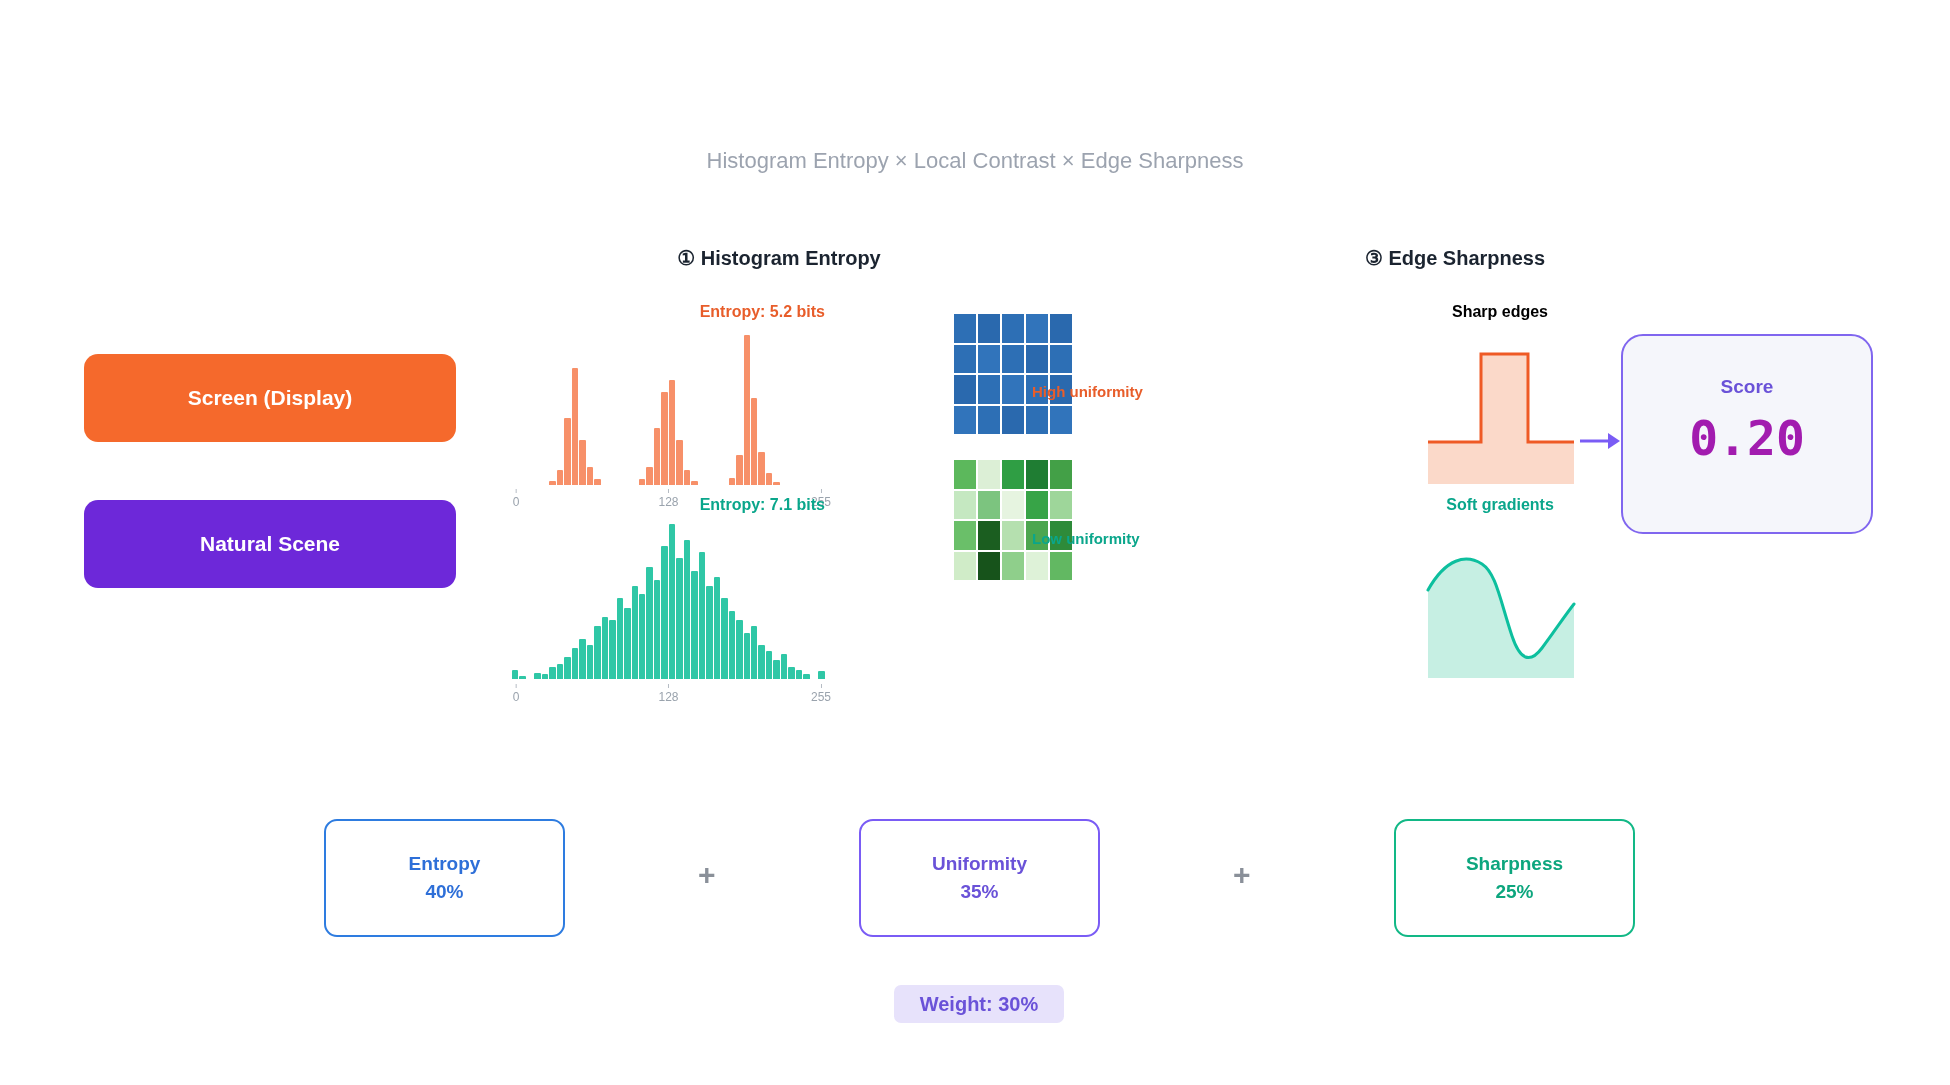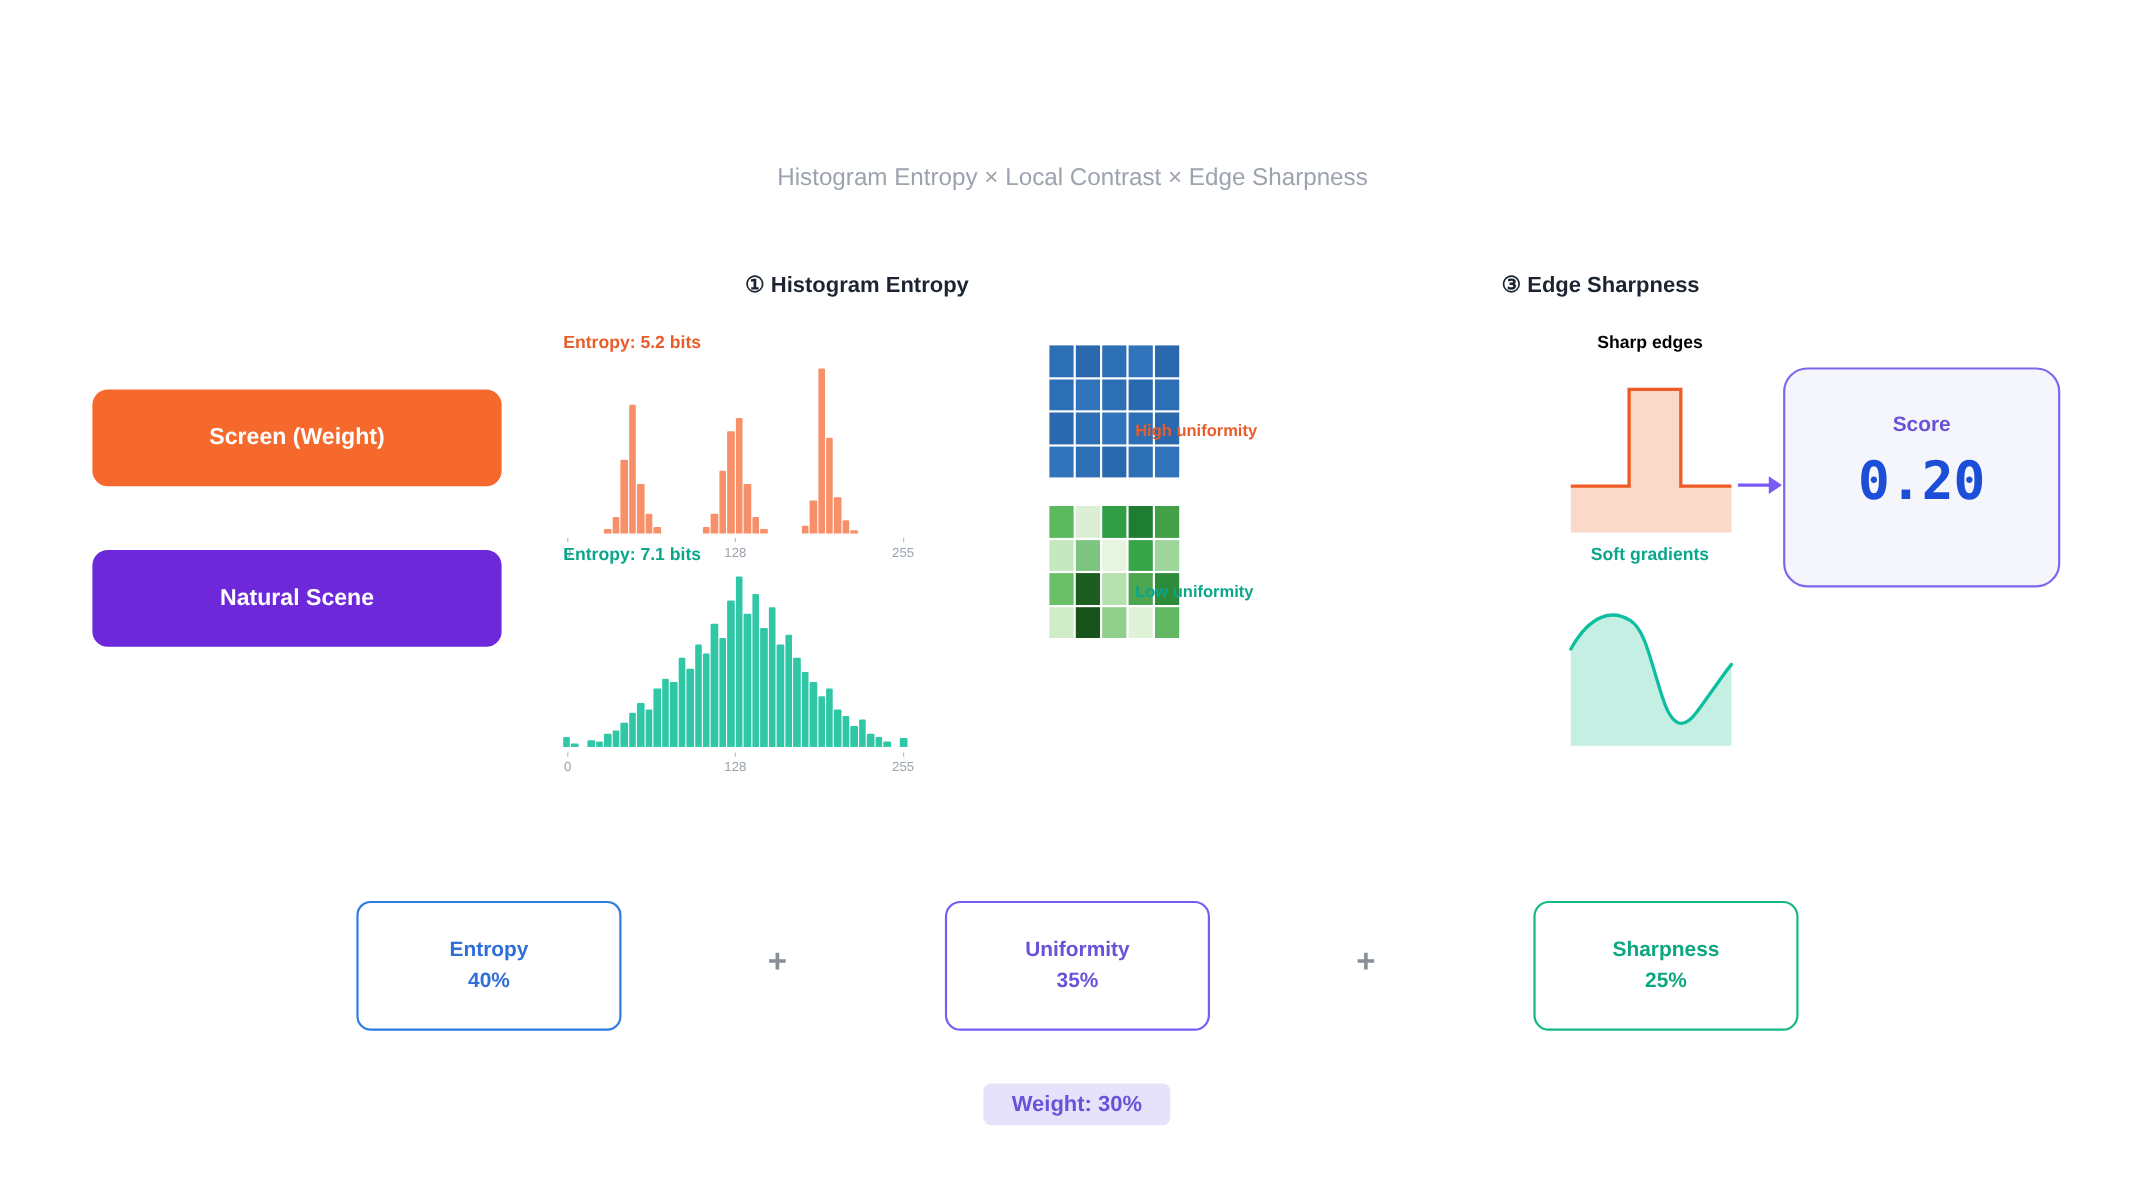--- a/index.html
+++ b/index.html
@@ -16,21 +16,21 @@
   .col-header.c1 { left:589px; }
   .col-header.c2 { left:896px; }
   .col-header.c3 { left:1265px; }
 
   .source { position:absolute; left:84px; width:372px; height:88px; border-radius:14px;
             color:#ffffff; font-weight:bold; font-size:21px;
             display:flex; align-items:center; justify-content:center; }
   .source.screen  { top:354px; background:#f5692c; }
   .source.natural { top:500px; background:#6d28d9; }
 
-  .hist-label { position:absolute; left:512px; width:313px; text-align:left;
+  .hist-label { position:absolute; left:512px; width:313px; text-align:right;
                 font-weight:bold; font-size:16px; }
   .hist-label.orange { top:303px; color:#e85d2a; }
   .hist-label.teal   { top:496px; color:#0aa68b; z-index:3; }
 
   .hist { position:absolute; left:512px; width:313px; display:flex;
           align-items:flex-end; gap:1px; }
   .hist.orange { top:335px; height:150px; }
   .hist.teal   { top:524px; height:155px; }
   .hist .bar { flex:1 1 0; border-radius:1px 1px 0 0; }
 
@@ -60,21 +60,21 @@
 
   .sharp-svg { position:absolute; left:1426px; top:350px; }
   .soft-svg  { position:absolute; left:1426px; top:540px; }
   .arrow-svg { position:absolute; left:1578px; top:430px; }
 
   .score-card { position:absolute; left:1621px; top:334px; width:252px; height:200px;
                 background:#f5f6fb; border:2px solid #8066ef; border-radius:22px;
                 text-align:center; }
   .score-title { margin-top:40px; color:#6a52d8; font-weight:bold; font-size:19px; }
   .score-value { margin-top:12px; font-family:"DejaVu Sans Mono", monospace;
-                 font-weight:bold; font-size:48px; color:#1d4ed8; }
+                 font-weight:bold; font-size:48px; color:#a21caf; }
 
   .term { position:absolute; top:819px; width:241px; height:118px; border-radius:14px;
           border:2px solid; background:#ffffff; display:flex; flex-direction:column;
           align-items:center; justify-content:center; font-weight:bold;
           font-size:19px; line-height:1.45; text-align:center; }
   .term.entropy    { left:324px;  border-color:#2e7ce0; color:#2e6fd8;border-radius:13px; }
   .term.uniformity { left:859px;  border-color:#7a5cf5; color:#6a52d8; }
   .term.sharpness  { left:1394px; border-color:#12b886; color:#0da67e; }
 
   .plus { position:absolute; top:858px; font-size:30px; font-weight:bold; color:#8a9099; }
@@ -89,21 +89,21 @@
 </head>
 <body>
 
 <div class="canvas">
 
   <div class="subtitle">Histogram Entropy × Local Contrast × Edge Sharpness</div>
 
   <div class="col-header c1">① Histogram Entropy</div>
   <div class="col-header c3">③ Edge Sharpness</div>
 
-  <div class="source screen">Screen (Weight)</div>
+  <div class="source screen">Screen (Display)</div>
   <div class="source natural">Natural Scene</div>
 
   <div class="hist-label orange">Entropy: 5.2 bits</div>
   <div class="hist orange">
       <div class="bar" style="height: 0%; background: rgb(247, 144, 105);"></div>
       <div class="bar" style="height: 0%; background: rgb(247, 144, 105);"></div>
       <div class="bar" style="height: 0%; background: rgb(247, 144, 105);"></div>
       <div class="bar" style="height: 0%; background: rgb(247, 144, 105);"></div>
       <div class="bar" style="height: 0%; background: rgb(247, 144, 105);"></div>
       <div class="bar" style="height: 3%; background: rgb(247, 144, 105);"></div>

